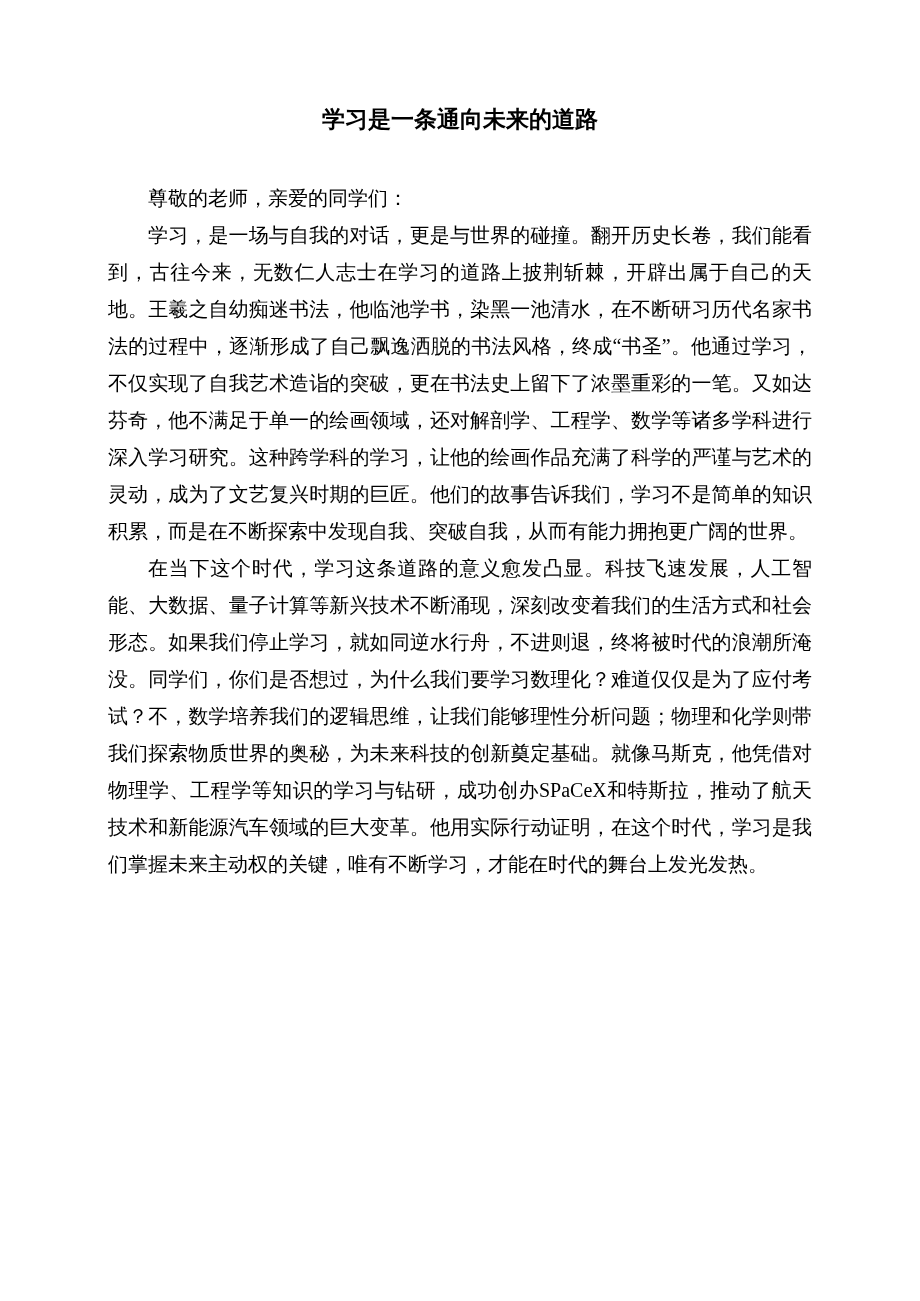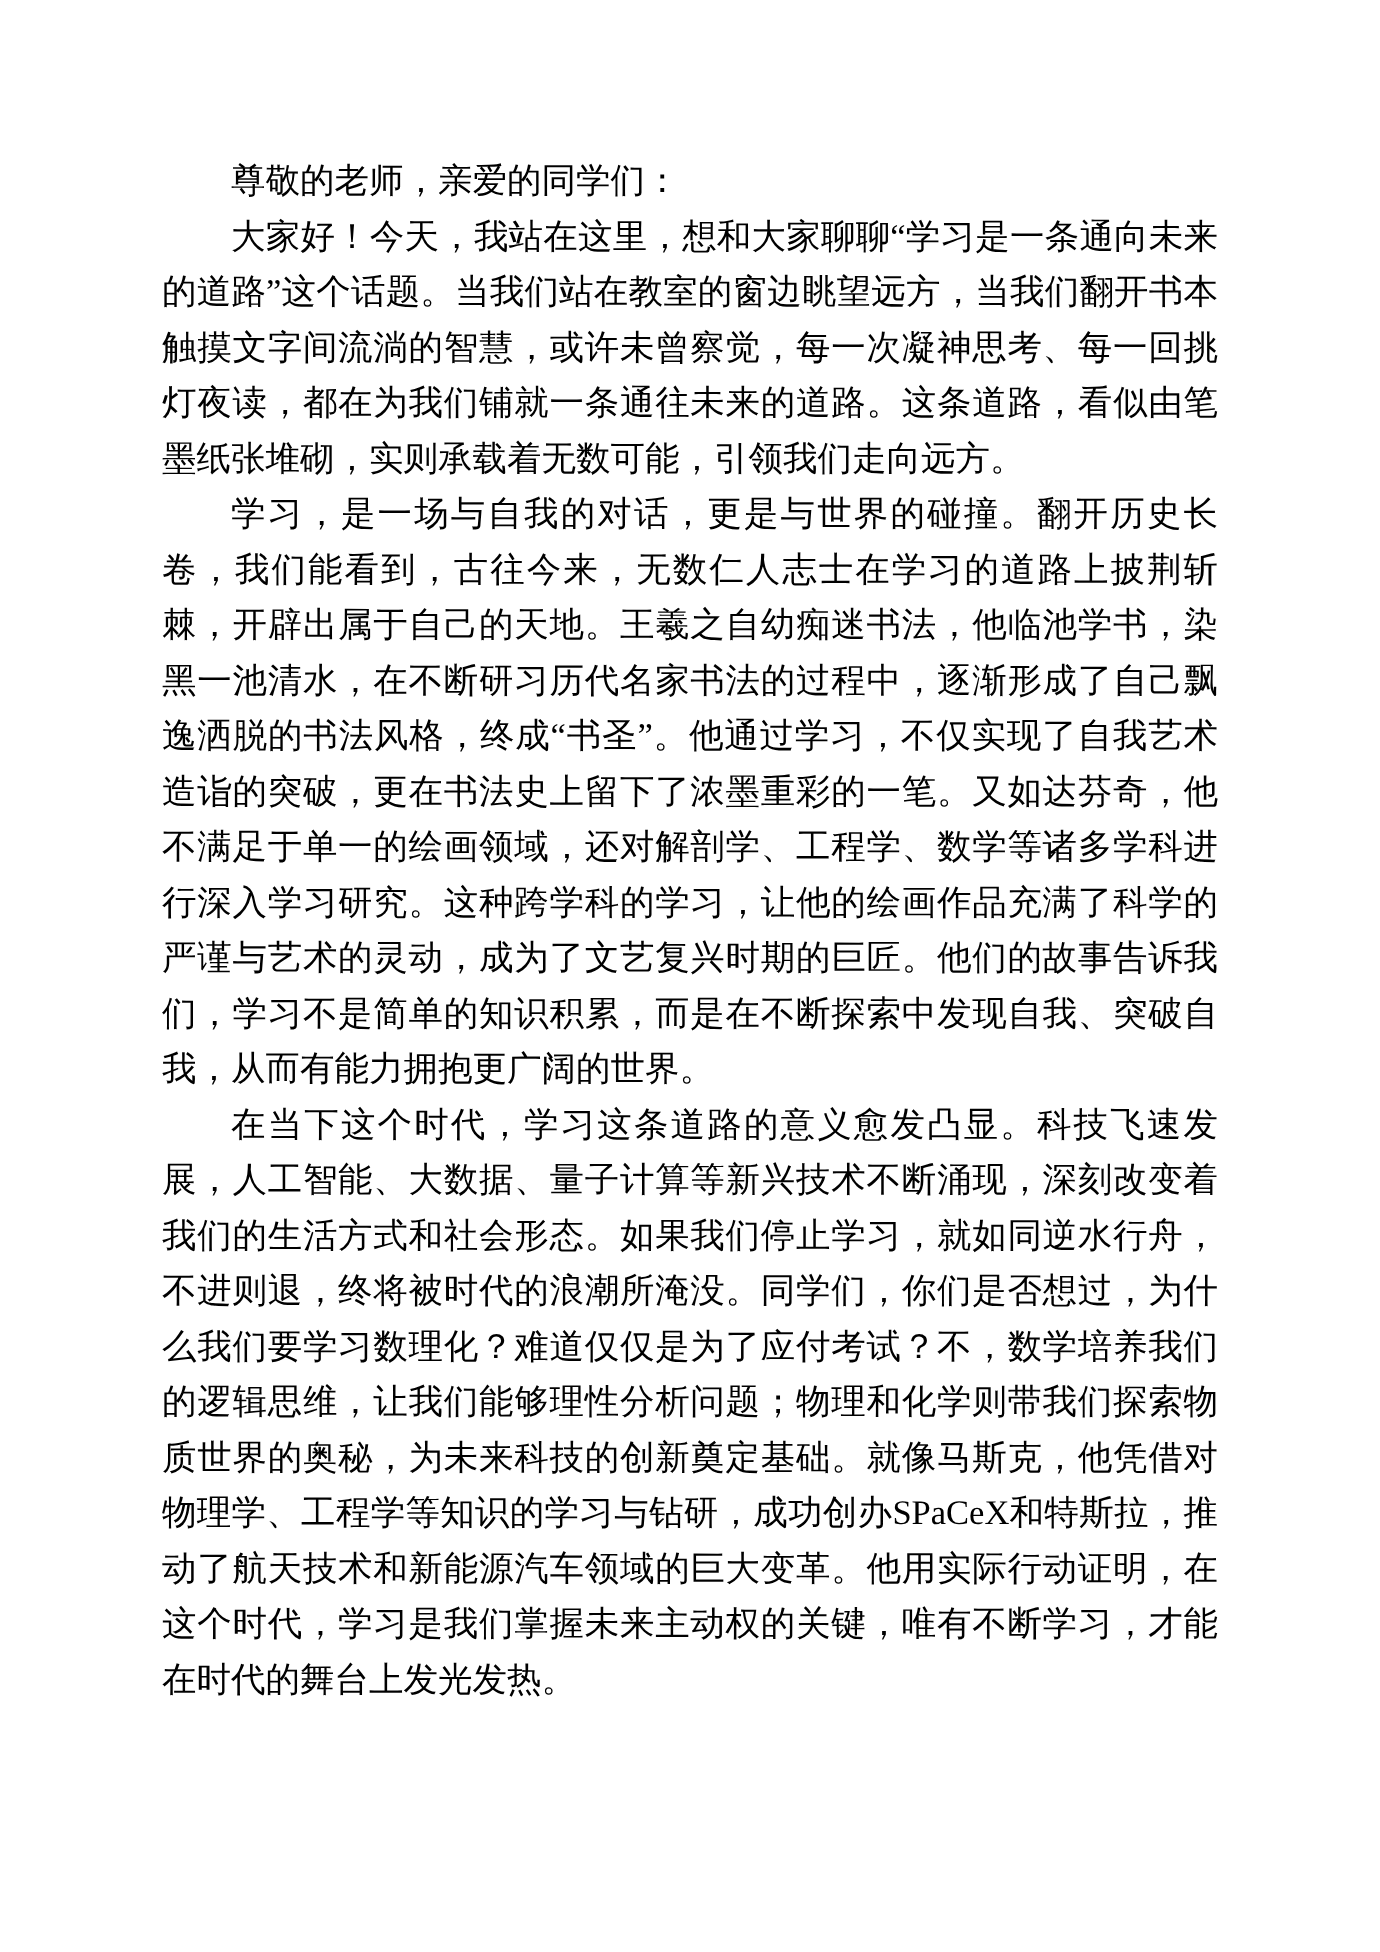--- a/index.html
+++ b/index.html
@@ -22,36 +22,36 @@
     margin: 0 0 44px 0;
     text-align: center;
     font-family: "Liberation Sans", sans-serif;
     font-weight: bold;
     font-size: 23px;
     line-height: 34px;
     color: #000000;
   }
   .doc-body {
     font-family: "Liberation Serif", serif;
-    font-size: 23px;
+    font-size: 20px;
     line-height: 37px;
   }
   .para {
     margin: 0;
     text-indent: 2em;
     text-align: justify;
     text-justify: inter-ideograph;
     word-break: break-all;
     color: #000000;
   }
 </style>
 </head>
 <body>
 
 <div class="page">
+  <h1 class="doc-title">学习是一条通向未来的道路</h1>
 
   <div class="doc-body">
     <p class="para">尊敬的老师，亲爱的同学们：</p>
-    <p class="para">大家好！今天，我站在这里，想和大家聊聊“学习是一条通向未来的道路”这个话题。当我们站在教室的窗边眺望远方，当我们翻开书本触摸文字间流淌的智慧，或许未曾察觉，每一次凝神思考、每一回挑灯夜读，都在为我们铺就一条通往未来的道路。这条道路，看似由笔墨纸张堆砌，实则承载着无数可能，引领我们走向远方。</p>
     <p class="para">学习，是一场与自我的对话，更是与世界的碰撞。翻开历史长卷，我们能看到，古往今来，无数仁人志士在学习的道路上披荆斩棘，开辟出属于自己的天地。王羲之自幼痴迷书法，他临池学书，染黑一池清水，在不断研习历代名家书法的过程中，逐渐形成了自己飘逸洒脱的书法风格，终成“书圣”。他通过学习，不仅实现了自我艺术造诣的突破，更在书法史上留下了浓墨重彩的一笔。又如达芬奇，他不满足于单一的绘画领域，还对解剖学、工程学、数学等诸多学科进行深入学习研究。这种跨学科的学习，让他的绘画作品充满了科学的严谨与艺术的灵动，成为了文艺复兴时期的巨匠。他们的故事告诉我们，学习不是简单的知识积累，而是在不断探索中发现自我、突破自我，从而有能力拥抱更广阔的世界。</p>
     <p class="para">在当下这个时代，学习这条道路的意义愈发凸显。科技飞速发展，人工智能、大数据、量子计算等新兴技术不断涌现，深刻改变着我们的生活方式和社会形态。如果我们停止学习，就如同逆水行舟，不进则退，终将被时代的浪潮所淹没。同学们，你们是否想过，为什么我们要学习数理化？难道仅仅是为了应付考试？不，数学培养我们的逻辑思维，让我们能够理性分析问题；物理和化学则带我们探索物质世界的奥秘，为未来科技的创新奠定基础。就像马斯克，他凭借对物理学、工程学等知识的学习与钻研，成功创办SPaCeX和特斯拉，推动了航天技术和新能源汽车领域的巨大变革。他用实际行动证明，在这个时代，学习是我们掌握未来主动权的关键，唯有不断学习，才能在时代的舞台上发光发热。</p>
   </div>
 </div>
 
 </body></html>

